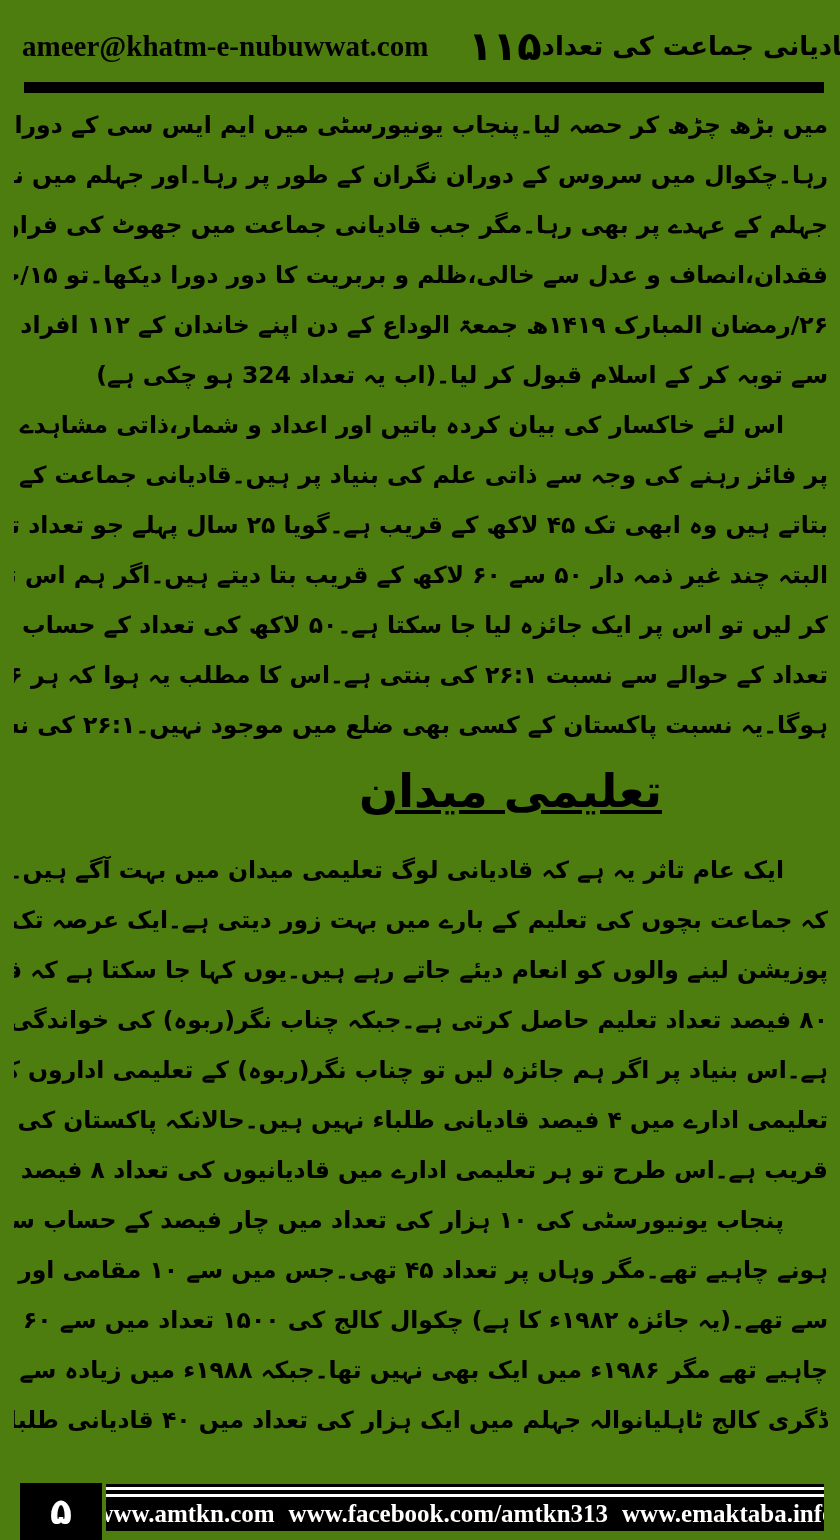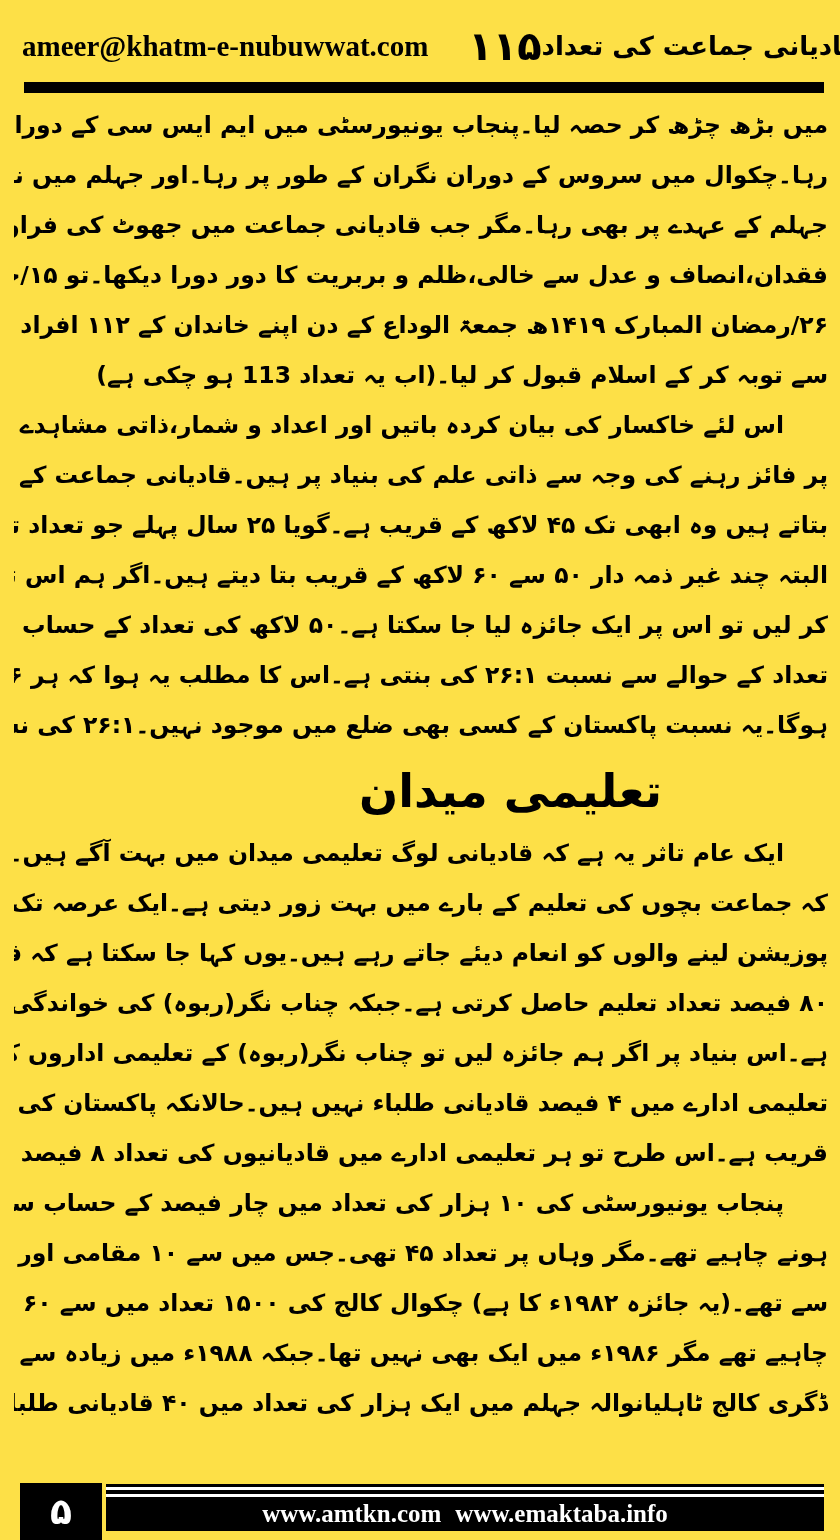--- a/index.html
+++ b/index.html
@@ -1,20 +1,20 @@
 <!DOCTYPE html>
 <html lang="ur"><head>
 <meta charset="utf-8">
 <style>
   html, body { margin: 0; padding: 0; background: #ffffff; }
   .page {
     position: relative;
     width: 840px;
     height: 1540px;
-    background: #fde047;
+    background: #4d7c0f;
     color: #000000;
     overflow: hidden;
     font-family: "DejaVu Sans", sans-serif;
   }
   
   .header {
     display: flex;
     align-items: center;
     padding: 20px 16px 0 22px;
     height: 52px;
@@ -61,22 +61,23 @@
   .line.indent { text-indent: 44px; }
   .line.short { text-align: right; text-align-last: right; }
   .section-heading {
     font-weight: 700;
     font-size: 46px;
     line-height: 58px;
     text-align: right;
     padding-left: 0;
     padding-right: 166px;
     margin-top: 12px;
-    margin-bottom: 8px;
+    margin-bottom: 25px;
     white-space: nowrap;
+    text-decoration: underline;
   }
   
   .footer-badge {
     position: absolute;
     left: 20px;
     bottom: 0;
     width: 82px;
     height: 57px;
     background: #000;
     color: #fff;
@@ -127,21 +128,21 @@
   </div>
 
   <div class="header-rule"></div>
 
   <div class="body-content" id="body-content">
       <div class="line">میں بڑھ چڑھ کر حصہ لیا۔پنجاب یونیورسٹی میں ایم ایس سی کے دوران قادیانی طلباء کا قائد(زعیم)</div>
       <div class="line">رہا۔چکوال میں سروس کے دوران نگران کے طور پر رہا۔اور جہلم میں نائب امیر قادیانی جماعت ضلع</div>
       <div class="line">جہلم کے عہدے پر بھی رہا۔مگر جب قادیانی جماعت میں جھوٹ کی فراوانی،اسلامی اقدار کا</div>
       <div class="line">فقدان،انصاف و عدل سے خالی،ظلم و بربریت کا دور دورا دیکھا۔تو ۱۵/جنوری ۱۹۹۹ء بمطابق</div>
       <div class="line">۲۶/رمضان المبارک ۱۴۱۹ھ جمعۃ الوداع کے دن اپنے خاندان کے ۱۱۲ افراد کے ساتھ قادیانیت</div>
-      <div class="line short">سے توبہ کر کے اسلام قبول کر لیا۔(اب یہ تعداد 113 ہو چکی ہے)</div>
+      <div class="line short">سے توبہ کر کے اسلام قبول کر لیا۔(اب یہ تعداد 324 ہو چکی ہے)</div>
       <div class="line indent">اس لئے خاکسار کی بیان کردہ باتیں اور اعداد و شمار،ذاتی مشاہدے اور جماعتی عہدوں</div>
       <div class="line">پر فائز رہنے کی وجہ سے ذاتی علم کی بنیاد پر ہیں۔قادیانی جماعت کے ذمہ دار افراد جو تعداد اپنی</div>
       <div class="line">بتاتے ہیں وہ ابھی تک ۴۵ لاکھ کے قریب ہے۔گویا ۲۵ سال پہلے جو تعداد تھی اب بھی وہی ہے۔</div>
       <div class="line">البتہ چند غیر ذمہ دار ۵۰ سے ۶۰ لاکھ کے قریب بتا دیتے ہیں۔اگر ہم اس تعداد کو ۵۰ لاکھ فرض</div>
       <div class="line">کر لیں تو اس پر ایک جائزہ لیا جا سکتا ہے۔۵۰ لاکھ کی تعداد کے حساب سے پاکستان میں ان کی</div>
       <div class="line">تعداد کے حوالے سے نسبت ۲۶:۱ کی بنتی ہے۔اس کا مطلب یہ ہوا کہ ہر ۲۶ افراد پر ایک قادیانی</div>
       <div class="line">ہوگا۔یہ نسبت پاکستان کے کسی بھی ضلع میں موجود نہیں۔۲۶:۱ کی نسبت تقریباً ۴ فیصد بنتی ہے۔</div>
       <div class="section-heading">تعلیمی میدان</div>
       <div class="line indent">ایک عام تاثر یہ ہے کہ قادیانی لوگ تعلیمی میدان میں بہت آگے ہیں۔یہ درست ہے</div>
       <div class="line">کہ جماعت بچوں کی تعلیم کے بارے میں بہت زور دیتی ہے۔ایک عرصہ تک بورڈ،یونیورسٹی سے</div>
@@ -158,17 +159,18 @@
     </div>
 
   <div class="footer-badge">
     <span>۵</span>
   </div>
 
   <div class="footer-bar">
     <div class="footer-double-rule"></div>
     <div class="footer-links">
       <span>www.amtkn.com</span>
+      <span>www.facebook.com/amtkn313</span>
       <span>www.emaktaba.info</span>
     </div>
   </div>
 
 </div>
 
 </body></html>

